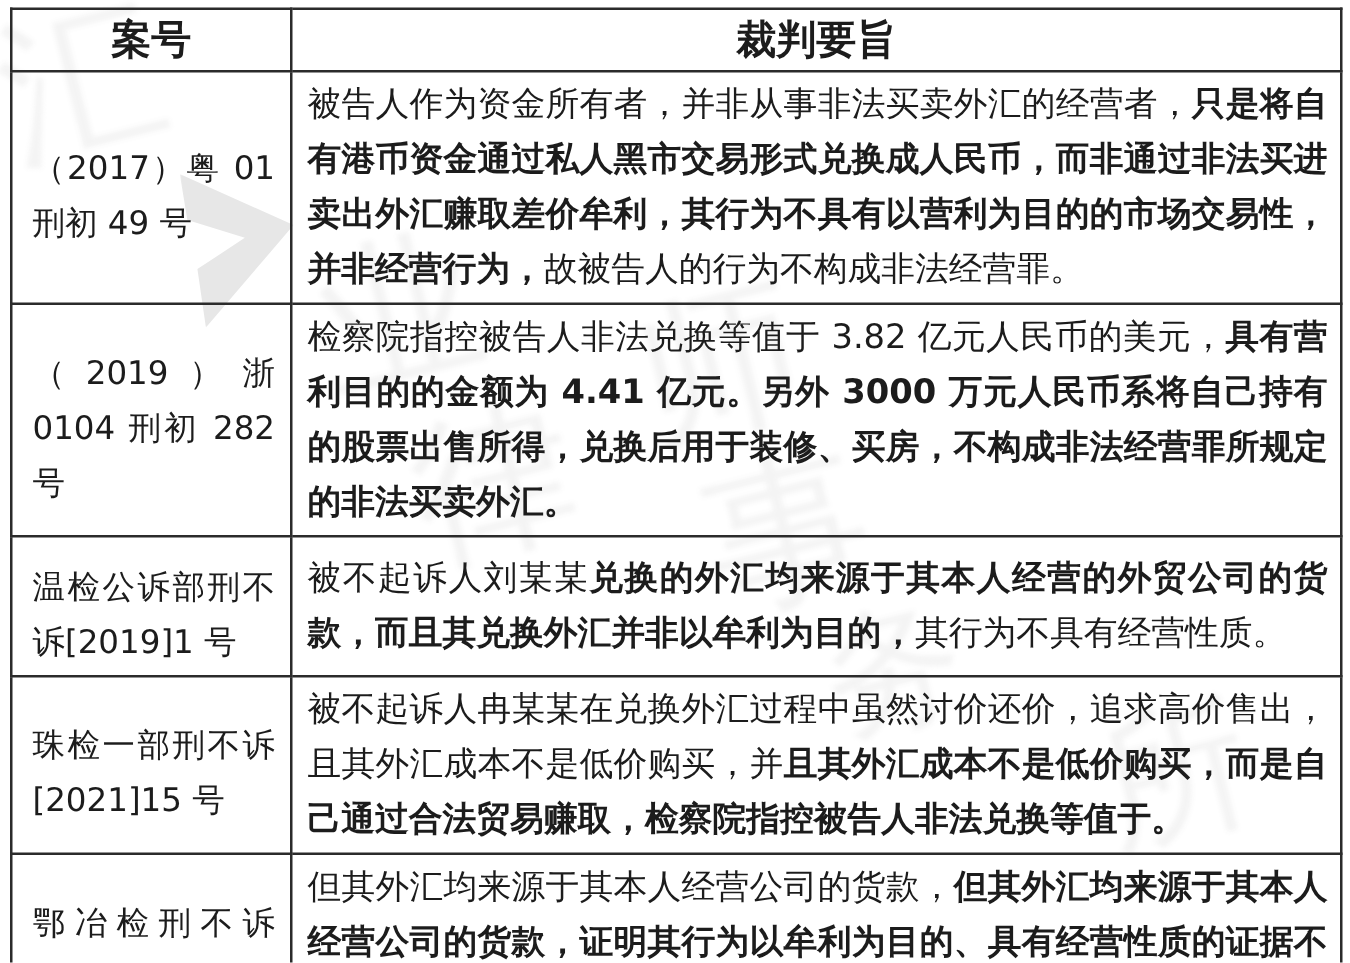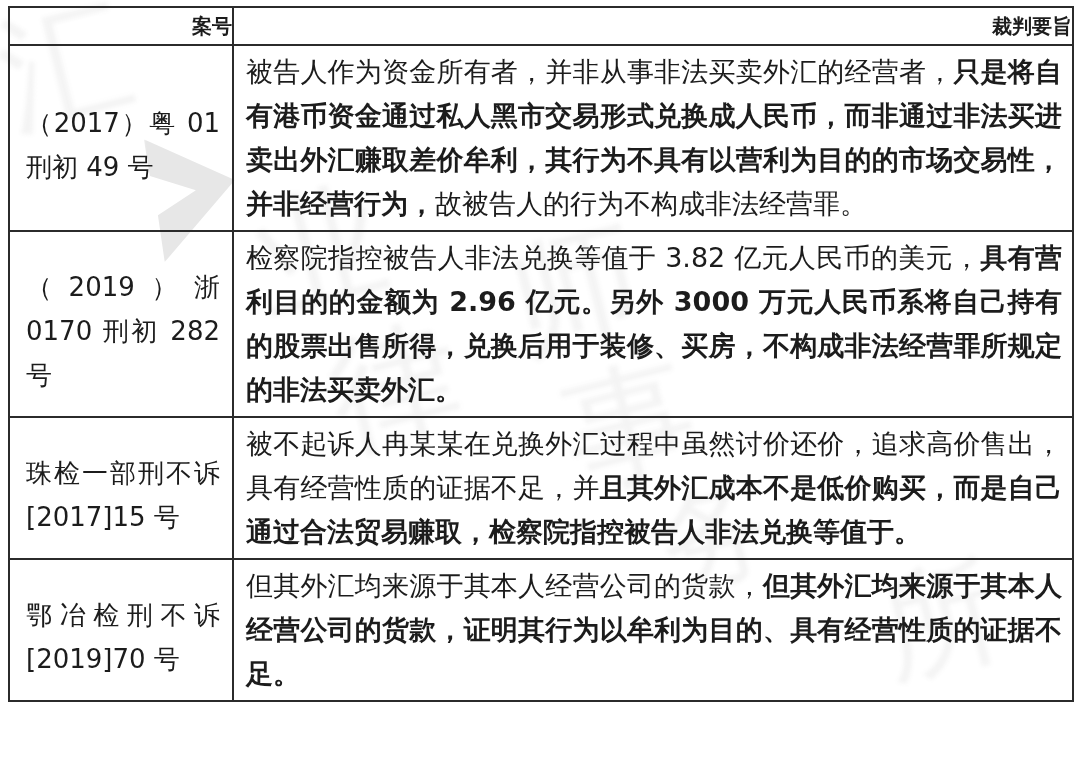--- a/index.html
+++ b/index.html
@@ -70,23 +70,23 @@
     background: transparent;
   }
   .case-table thead tr { height: 38px; }
   tr.r1 { height: 178px; }
   tr.r2 { height: 182px; }
   tr.r3 { height: 88px;  }
   tr.r4 { height: 135px; }
   tr.r5 { height: 137px; }
 
   .case-table th {
-    font-size: 20px;
+    font-size: 32px;
     font-weight: 700;
-    text-align: right;
+    text-align: center;
     padding: 2px 0;
   }
 
   td.case-cell {
     padding: 18px 12px 4px 16px;
   }
   .case-text {
     font-size: 26px;
     line-height: 44px;
     text-align: justify;
@@ -137,32 +137,40 @@
       <tr class="r1">
         <td class="case-cell">
           <div class="case-text">（2017）粤 01 刑初 49 号</div>
         </td>
         <td class="gist-cell">
           <div class="gist-text"><span class="seg">被告人作为资金所有者，并非从事非法买卖外汇的经营者，</span><span class="seg bold">只是将自有港币资金通过私人黑市交易形式兑换成人民币，而非通过非法买进卖出外汇赚取差价牟利，其行为不具有以营利为目的的市场交易性，并非经营行为，</span><span class="seg">故被告人的行为不构成非法经营罪。</span></div>
         </td>
       </tr>
       <tr class="r2">
         <td class="case-cell">
-          <div class="case-text">（2019）浙 0170 刑初 282 号</div>
+          <div class="case-text">（2019）浙 0104 刑初 282 号</div>
         </td>
         <td class="gist-cell">
-          <div class="gist-text"><span class="seg">检察院指控被告人非法兑换等值于 3.82 亿元人民币的美元，</span><span class="seg bold">具有营利目的的金额为 2.96 亿元。另外 3000 万元人民币系将自己持有的股票出售所得，兑换后用于装修、买房，不构成非法经营罪所规定的非法买卖外汇。</span></div>
+          <div class="gist-text"><span class="seg">检察院指控被告人非法兑换等值于 3.82 亿元人民币的美元，</span><span class="seg bold">具有营利目的的金额为 4.41 亿元。另外 3000 万元人民币系将自己持有的股票出售所得，兑换后用于装修、买房，不构成非法经营罪所规定的非法买卖外汇。</span></div>
+        </td>
+      </tr>
+      <tr class="r3">
+        <td class="case-cell">
+          <div class="case-text">温检公诉部刑不诉[2019]1 号</div>
+        </td>
+        <td class="gist-cell">
+          <div class="gist-text"><span class="seg">被不起诉人刘某某</span><span class="seg bold">兑换的外汇均来源于其本人经营的外贸公司的货款，而且其兑换外汇并非以牟利为目的，</span><span class="seg">其行为不具有经营性质。</span></div>
         </td>
       </tr>
       <tr class="r4">
         <td class="case-cell">
-          <div class="case-text">珠检一部刑不诉[2017]15 号</div>
+          <div class="case-text">珠检一部刑不诉[2021]15 号</div>
         </td>
         <td class="gist-cell">
-          <div class="gist-text"><span class="seg">被不起诉人冉某某在兑换外汇过程中虽然讨价还价，追求高价售出，具有经营性质的证据不足，并</span><span class="seg bold">且其外汇成本不是低价购买，而是自己通过合法贸易赚取，检察院指控被告人非法兑换等值于。</span></div>
+          <div class="gist-text"><span class="seg">被不起诉人冉某某在兑换外汇过程中虽然讨价还价，追求高价售出，且其外汇成本不是低价购买，并</span><span class="seg bold">且其外汇成本不是低价购买，而是自己通过合法贸易赚取，检察院指控被告人非法兑换等值于。</span></div>
         </td>
       </tr>
       <tr class="r5">
         <td class="case-cell">
           <div class="case-text">鄂冶检刑不诉[2019]70 号</div>
         </td>
         <td class="gist-cell">
           <div class="gist-text"><span class="seg">但其外汇均来源于其本人经营公司的货款，</span><span class="seg bold">但其外汇均来源于其本人经营公司的货款，证明其行为以牟利为目的、具有经营性质的证据不足。</span></div>
         </td>
       </tr>

